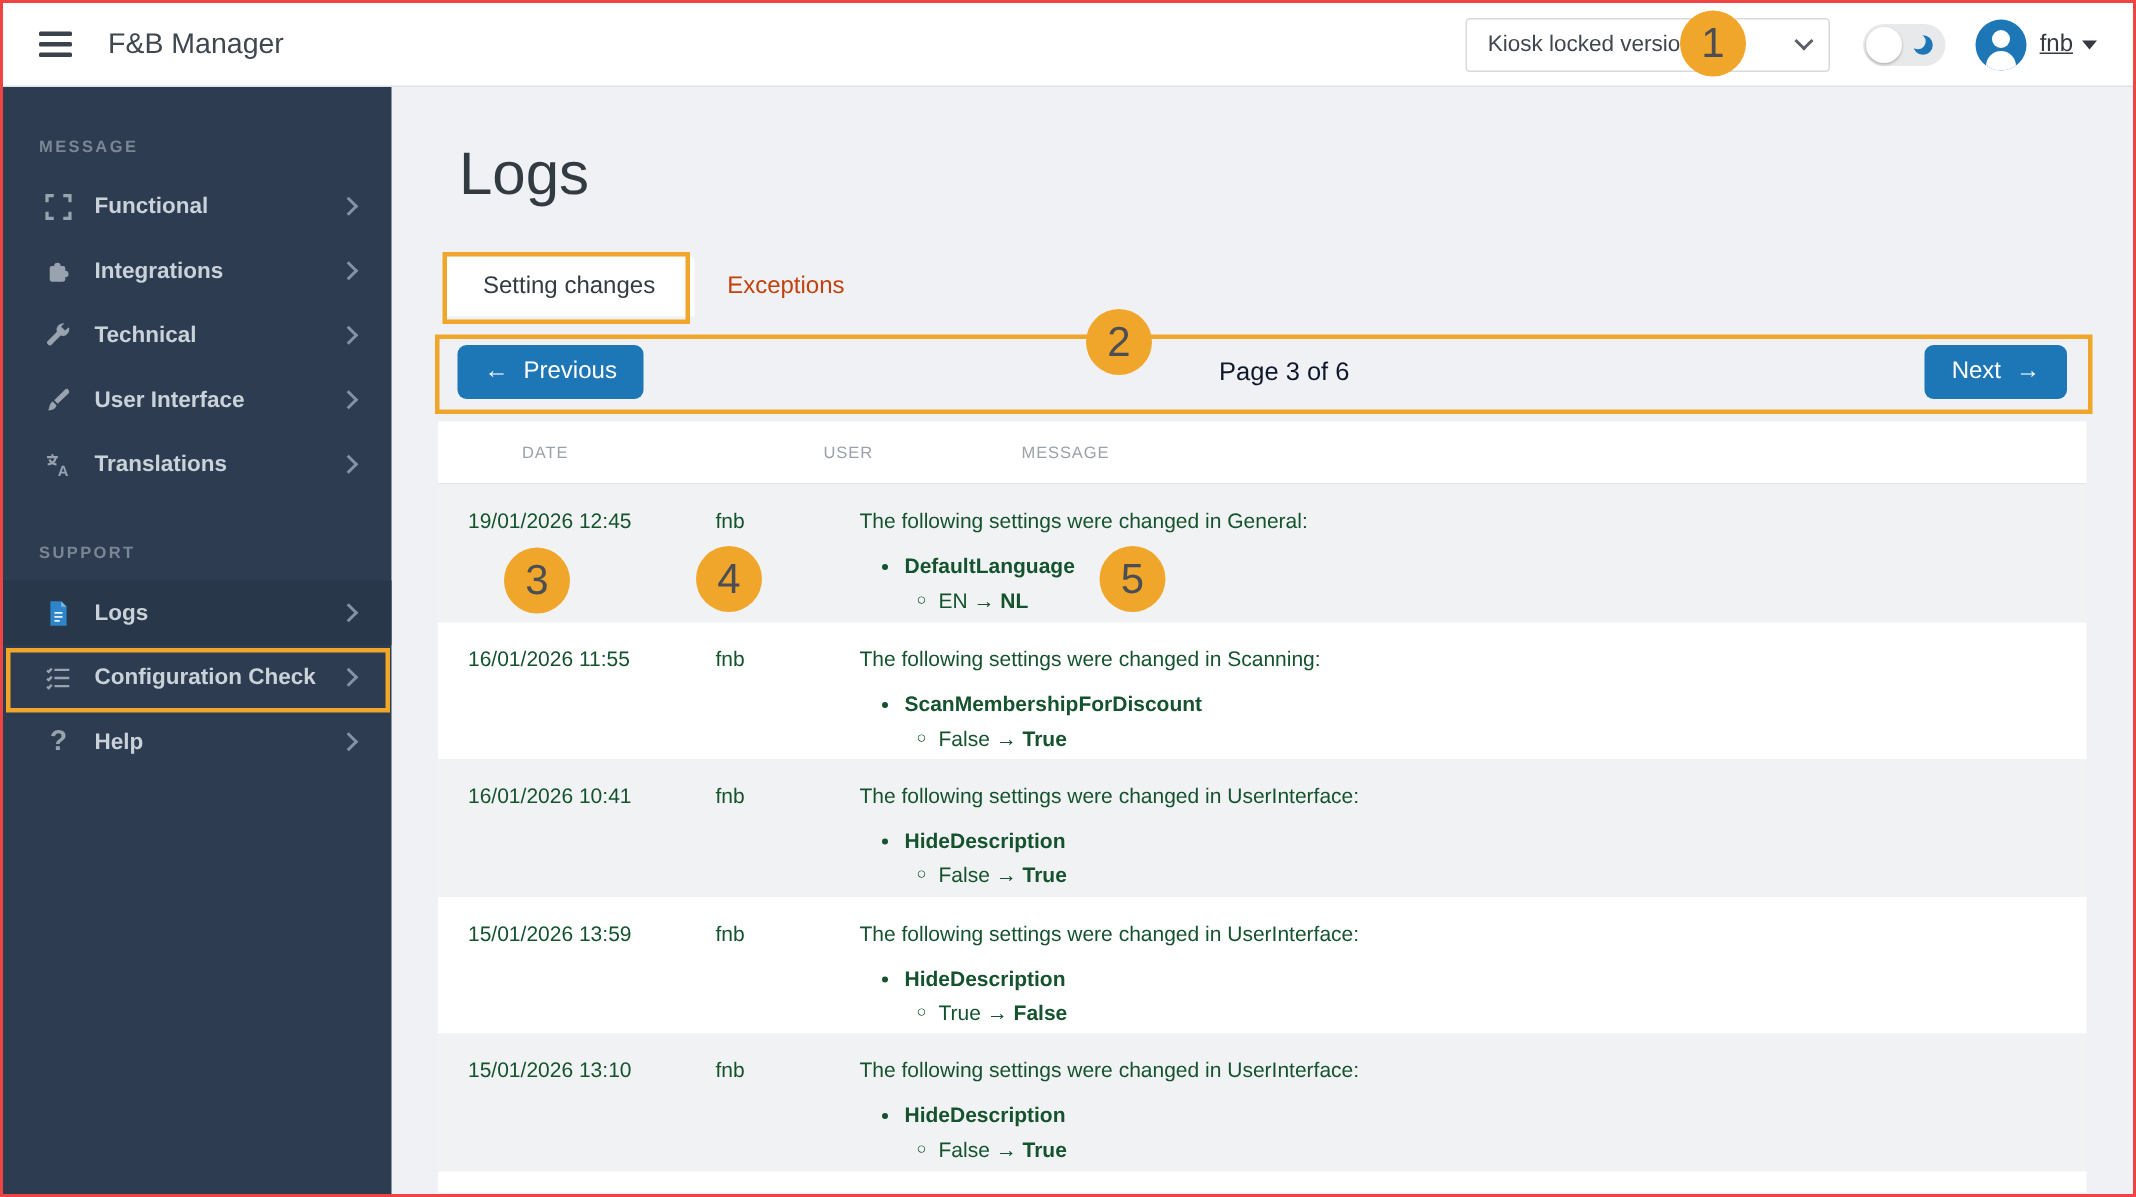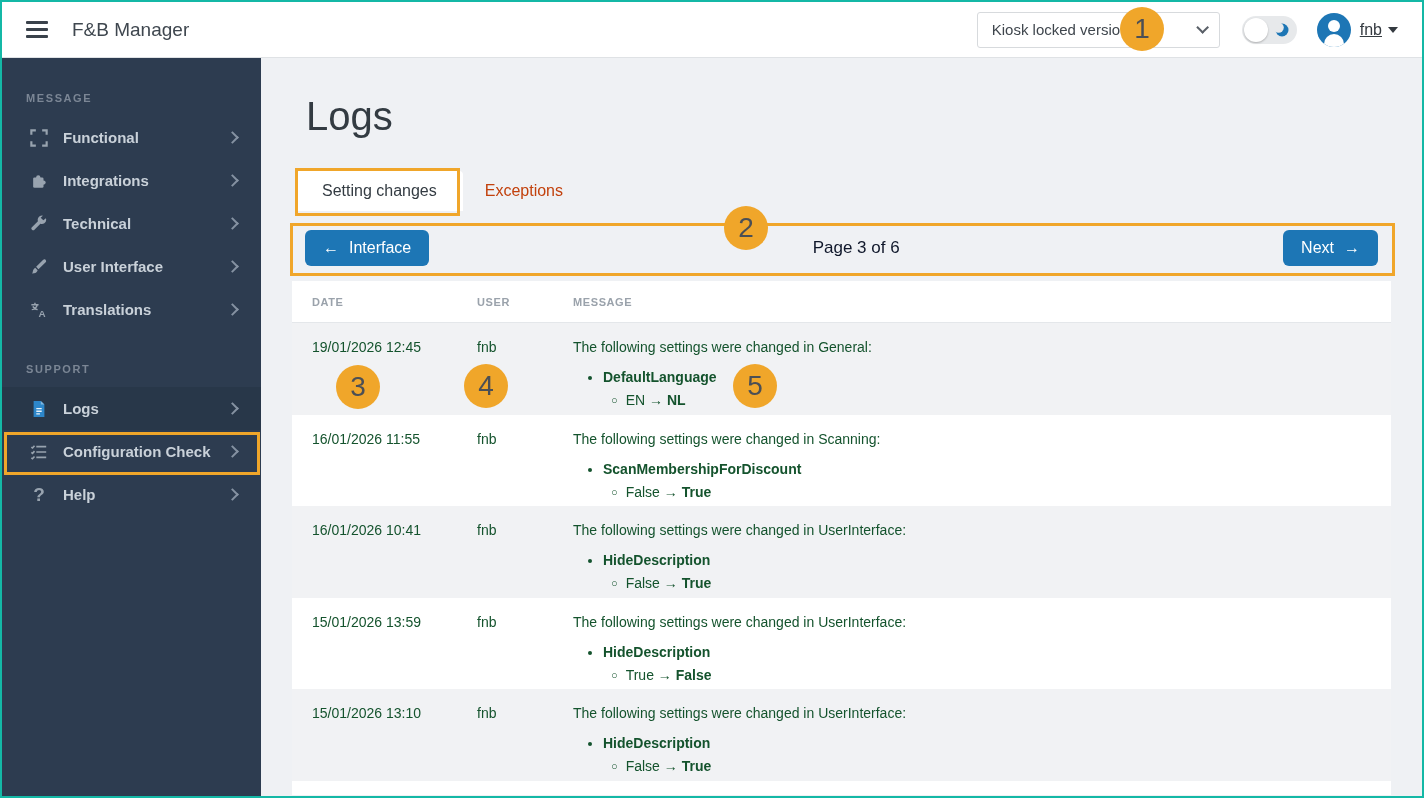--- a/index.html
+++ b/index.html
@@ -1,20 +1,20 @@
 <!DOCTYPE html>
 <html><head>
 <meta charset="utf-8">
 <style>
   * { margin:0; padding:0; box-sizing:border-box; }
   html,body { background:#555; }
   body { font-family:"Liberation Sans","DejaVu Sans",sans-serif; }
   .screen{
     position:relative; width:1424px; height:798px; margin:0 auto;
-    background:#eff1f4; border:2px solid #14b8a6; overflow:hidden;
+    background:#eff1f4; border:2px solid #ef4444; overflow:hidden;
   }
   
   .topbar{
     height:56px; background:#ffffff; border-bottom:1px solid #dfe2e5;
     display:flex; align-items:center; padding:0 24px;
   }
   .hamburger{ width:22px; height:17px; display:flex; flex-direction:column; justify-content:space-between; cursor:pointer;}
   .hamburger span{ display:block; height:3px; background:#3a424b; border-radius:1px;}
   .app-title{ margin-left:24px; font-size:19px; font-weight:500; color:#3f474f; }
   .top-spacer{ flex:1; }
@@ -53,21 +53,21 @@
   .tab.active{ background:#fff; color:#333b42; padding:11px 26px; border-radius:4px 4px 0 0; margin-left:4px;}
   .tab.inactive{ color:#c2410c; padding:11px 22px; }
   
   .pagination{ margin-top:14px; height:46px; display:flex; align-items:center; justify-content:space-between; padding:0 13px; }
   .pg-btn{ background:#1d76b5; color:#fff; border:none; border-radius:6px; font-size:16px;
     font-family:inherit; padding:9px 18px; display:flex; align-items:center; gap:10px; cursor:pointer;}
   .pg-status{ font-size:17px; color:#0f172a; }
   
   .log-table{ margin-top:10px; }
   .t-head{ display:flex; background:#fff; height:42px; align-items:center; border-bottom:1px solid #e4e7ea;}
-  .t-head .cell{ font-size:11px; font-weight:bold; letter-spacing:.6px; color:#9aa2ab; }
+  .t-head .cell{ font-size:11px; font-weight:normal; letter-spacing:.6px; color:#9aa2ab;margin-left:36px; }
   .cell{ padding-left:20px; }
   .col-date{ width:165px; flex:none; }
   .col-user{ width:96px; flex:none; }
   .col-msg{ flex:1; }
   .log-row{ display:flex; height:91.5px; padding-top:15px; background:#fff; overflow:hidden;}
   .log-row.stripe{ background:#f1f2f4; }
   .log-row .cell{ font-size:14px; color:#14532d; line-height:18px;}
   .msg-intro{ line-height:18px; }
   .msg-list{ margin:12px 0 0 0; padding-left:30px; list-style:disc; }
   .msg-list li{ font-weight:bold; line-height:19px; }
@@ -211,21 +211,21 @@
       <h1 class="page-title">Logs</h1>
 
       <div class="tabs">
         <div class="tab active">Setting changes</div>
         <div class="tab inactive">Exceptions</div>
       </div>
 
       <div class="pagination">
         <button class="pg-btn">
           <span>←</span>
-          <span>Interface</span>
+          <span>Previous</span>
         </button>
         <span class="pg-status">Page 3 of 6</span>
         <button class="pg-btn">
           <span>Next</span>
           <span>→</span>
         </button>
       </div>
 
       <div class="log-table">
         <div class="t-head">

